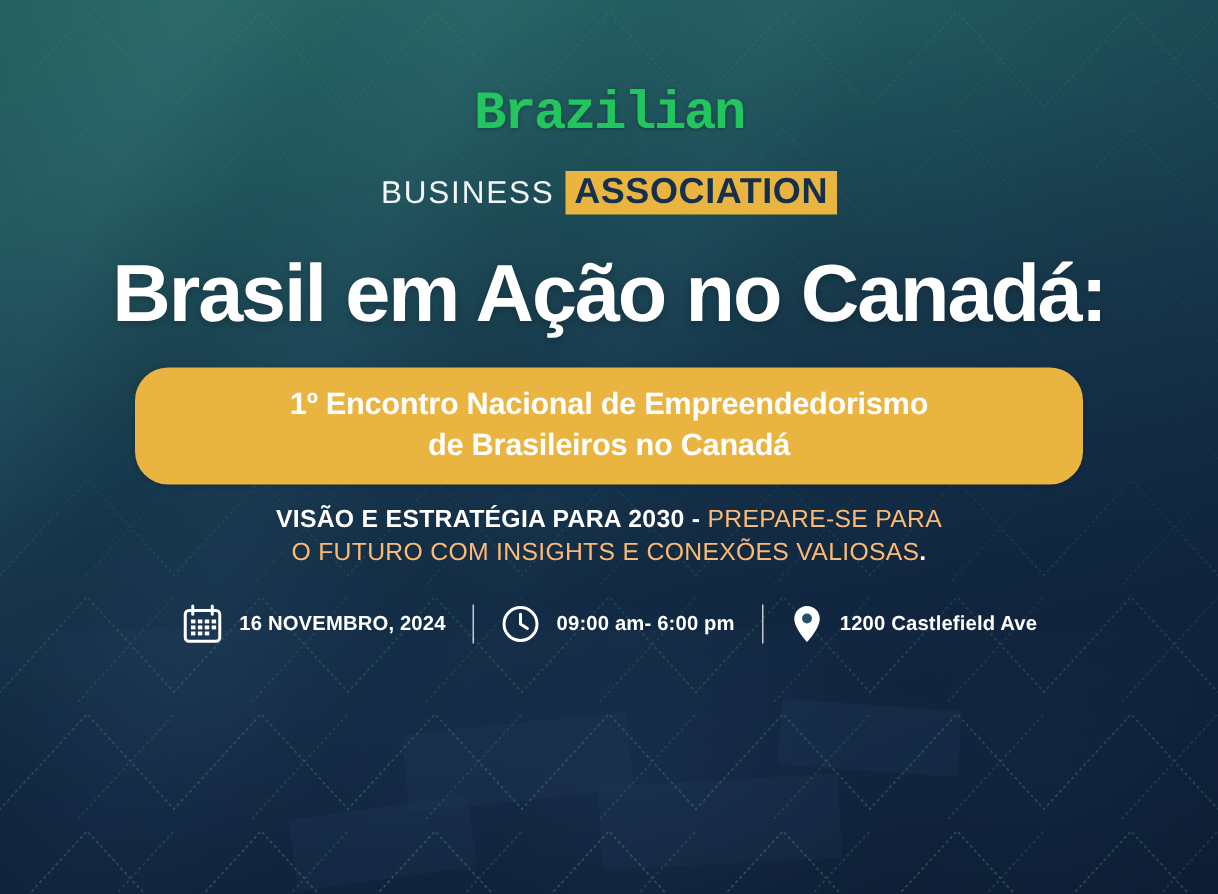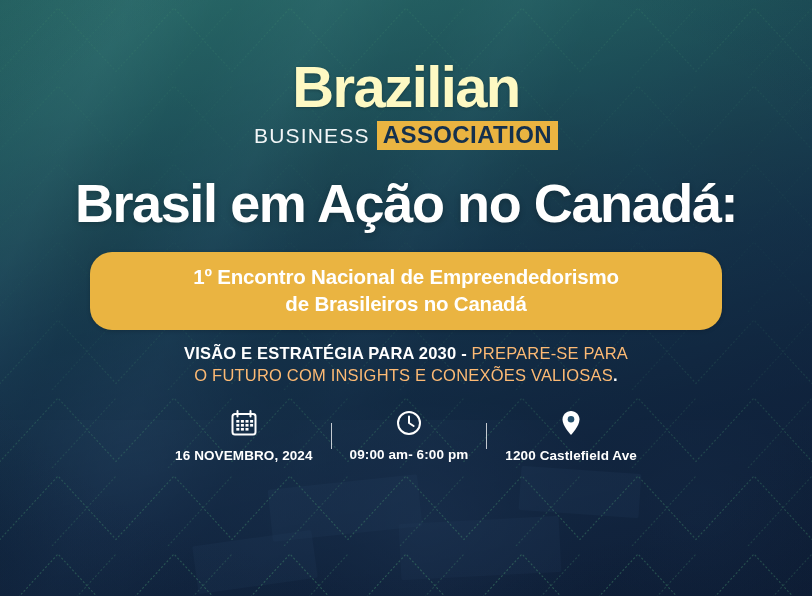--- a/index.html
+++ b/index.html
@@ -106,33 +106,33 @@
     align-items: center;
   }
 
   
   .logo {
     margin-top: 58px;
     text-align: center;
     line-height: 1;
   }
   .logo-top {
-    font-size: 58px;
-    font-weight: 700;
-    color: #fef9c3;
+    font-size: 36px;
+    font-weight: 700;
+    color: #22c55e;
     letter-spacing: -1.6px;
-    font-family: Liberation Sans, sans-serif;
+    font-family: Liberation Mono, monospace;
     text-shadow: 0 1px 3px rgba(0,0,0,0.25);
   }
   .logo-bottom {
     display: flex;
     align-items: center;
     justify-content: center;
     gap: 7px;
-    margin-top: 5px;
+    margin-top: 20px;
   }
   .logo-business {
     font-size: 21px;
     font-weight: 400;
     color: #f2f6f7;
     letter-spacing: 1.2px;
   }
   .logo-assoc {
     font-size: 24px;
     font-weight: 700;
@@ -188,21 +188,20 @@
     margin-top: 22px;
     display: flex;
     align-items: center;
     gap: 0px;
     color: #ffffff;
   }
   .info-item {
     display: flex;
     align-items: center;
     gap: 11px;
-    flex-direction: column;
   }
   .info-text {
     font-size: 13.5px;
     font-weight: 700;
     color: #ffffff;
     letter-spacing: 0.1px;
     white-space: nowrap;
   }
   .divider {
     width: 1px;

